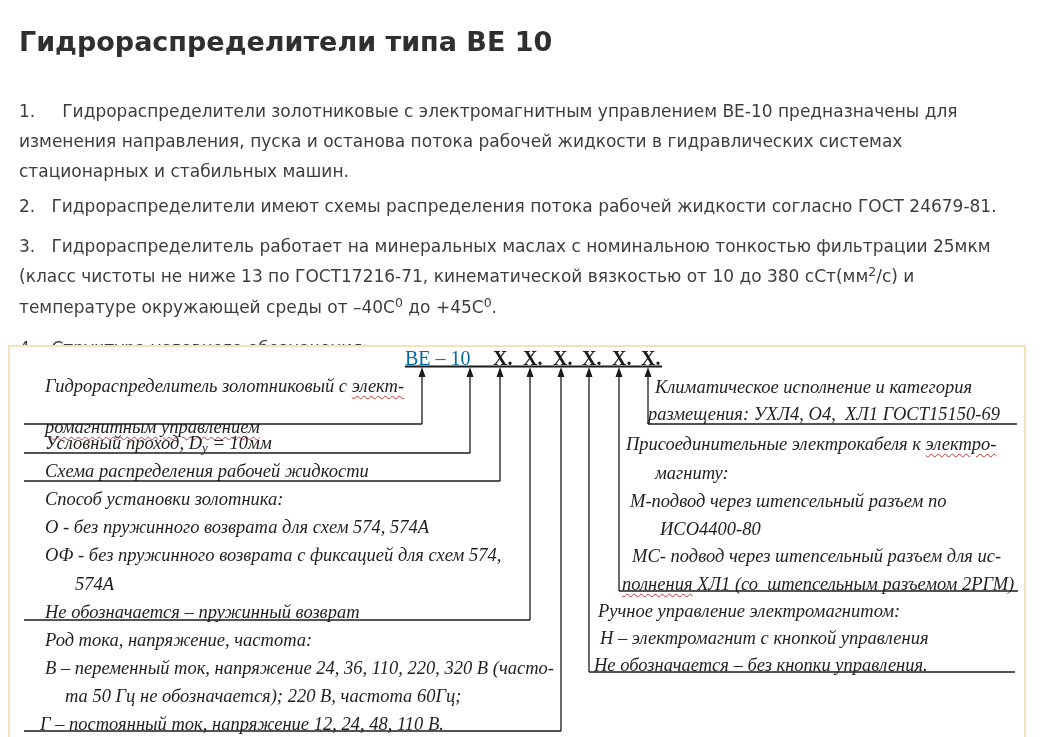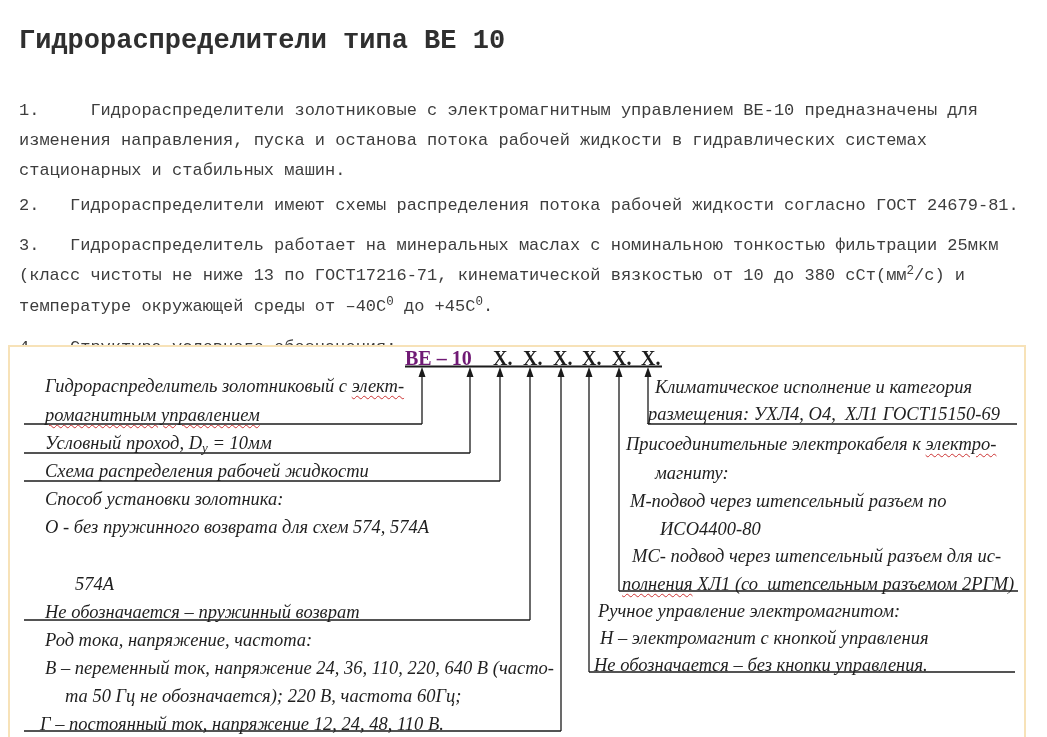--- a/index.html
+++ b/index.html
@@ -2,21 +2,21 @@
 <html><head>
 <meta charset="utf-8">
 <style>
   html,body{margin:0;padding:0;}
   body{
     width:1047px;height:737px;position:relative;overflow:hidden;
     background:#ffffff;
     font-family:"DejaVu Sans","Liberation Sans",sans-serif;
     color:#3d3d3d;
   }
-  .abs{position:absolute;white-space:pre;font-family:Liberation Mono, monospace;}
+  .abs{position:absolute;white-space:pre;}
   .page-title{
     left:19px;top:8px;
     font-size:27px;font-weight:bold;color:#2f2f2f;
   }
   .body-line{
     left:19px;
     font-size:17px;color:#3d3d3d;margin-top:31px;
   }
   .sup{font-size:12.5px;position:relative;top:-6px;}
   .subsc{font-size:13px;position:relative;top:3px;}
@@ -25,32 +25,32 @@
   .diagram-box{
     position:absolute;left:8px;top:345px;
     width:1014px;height:400px;
     border:2px solid #f7e2b8;border-bottom:none;
     background:#ffffff;
   }
   .diagram-box svg{position:absolute;left:0;top:0;}
   .dcode{
     position:absolute;top:0;left:395px;
     font-family:"Liberation Serif","DejaVu Serif",serif;
-    font-weight:bold;font-size:20px;color:#701a75;white-space:pre;
+    font-weight:normal;font-size:20px;color:#0369a1;white-space:pre;
   }
   .dx{position:absolute;top:0;
     font-family:"Liberation Serif","DejaVu Serif",serif;
     font-weight:bold;font-size:20px;color:#1b1b1b;}
   .dlbl{
     position:absolute;white-space:pre;
     font-family:"Liberation Serif","DejaVu Serif",serif;
     font-style:italic;font-size:18.5px;color:#1f1f1f;
   }
   .sq-red{text-decoration:underline;text-decoration-style:wavy;
-    text-decoration-color:#cc3333;text-decoration-thickness:1px;text-underline-offset:3px;}
+    text-decoration-color:#cc3333;text-decoration-thickness:1px;text-underline-offset:3px;margin-top:12px;}
   .sq-green{text-decoration-style:wavy;
     text-decoration-color:#2e9e40;text-decoration-thickness:1px;text-underline-offset:3px;}
 </style>
 </head>
 <body>
 
 <h1 class="abs page-title">Гидрораспределители типа ВЕ 10</h1>
 
 <div class="abs body-line" style="top:70px">1.     Гидрораспределители золотниковые с электромагнитным управлением ВЕ-10 предназначены для</div>
 <div class="abs body-line" style="top:100px">изменения направления, пуска и останова потока рабочей жидкости в гидравлических системах</div>
@@ -108,24 +108,25 @@
   <span class="dx" style="left:572px">Х.</span>
   <span class="dx" style="left:602px">Х.</span>
   <span class="dx" style="left:631px">Х.</span>
 
   <div class="dlbl" style="left:35px;top:29px"><span>Гидрораспределитель золотниковый с </span><span class="sq-red">элект-</span></div>
   <div class="dlbl sq-red" style="left:35px;top:58px">ромагнитным управлением</div>
   <div class="dlbl" style="left:35px;top:86px"><span>Условный проход, </span><span class="sq-green"><span>D</span><span class="subsc">у</span></span><span> = 10мм</span></div>
   <div class="dlbl" style="left:35px;top:114px">Схема распределения рабочей жидкости</div>
   <div class="dlbl" style="left:35px;top:142px">Способ установки золотника:</div>
   <div class="dlbl" style="left:35px;top:170px">О - без пружинного возврата для схем 574, 574А</div>
+  <div class="dlbl" style="left:35px;top:198px">ОФ - без пружинного возврата с фиксацией для схем 574,</div>
   <div class="dlbl" style="left:65px;top:227px">574А</div>
   <div class="dlbl" style="left:35px;top:255px">Не обозначается – пружинный возврат</div>
   <div class="dlbl" style="left:35px;top:283px">Род тока, напряжение, частота:</div>
-  <div class="dlbl" style="left:35px;top:311px"><span>В – переменный ток, напряжение 24, 36, 110, 220, 640 В (</span><span class="sq-green">часто-</span></div>
+  <div class="dlbl" style="left:35px;top:311px"><span>В – переменный ток, напряжение 24, 36, 110, 220, 320 В (</span><span class="sq-green">часто-</span></div>
   <div class="dlbl" style="left:55px;top:339px"><span>та 50 Гц не обозначается); 220 </span><span class="sq-green">В</span><span>, частота 60Гц;</span></div>
   <div class="dlbl" style="left:30px;top:367px">Г – постоянный ток, напряжение 12, 24, 48, 110 В.</div>
 
   <div class="dlbl" style="left:645px;top:30px">Климатическое исполнение и категория</div>
   <div class="dlbl" style="left:638px;top:57px"><span>размещения: </span><span class="sq-green">УХЛ4</span><span>, О4,  ХЛ1 ГОСТ15150-69</span></div>
   <div class="dlbl" style="left:616px;top:87px"><span>Присоединительные электрокабеля к </span><span class="sq-red">электро-</span></div>
   <div class="dlbl" style="left:645px;top:116px">магниту:</div>
   <div class="dlbl" style="left:620px;top:144px"><span>М-подвод через штепсельный разъем </span><span class="sq-green">по</span></div>
   <div class="dlbl" style="left:650px;top:172px">ИСО4400-80</div>
   <div class="dlbl" style="left:622px;top:199px"><span>МС- подвод через штепсельный разъем для </span><span class="sq-green">ис-</span></div>

